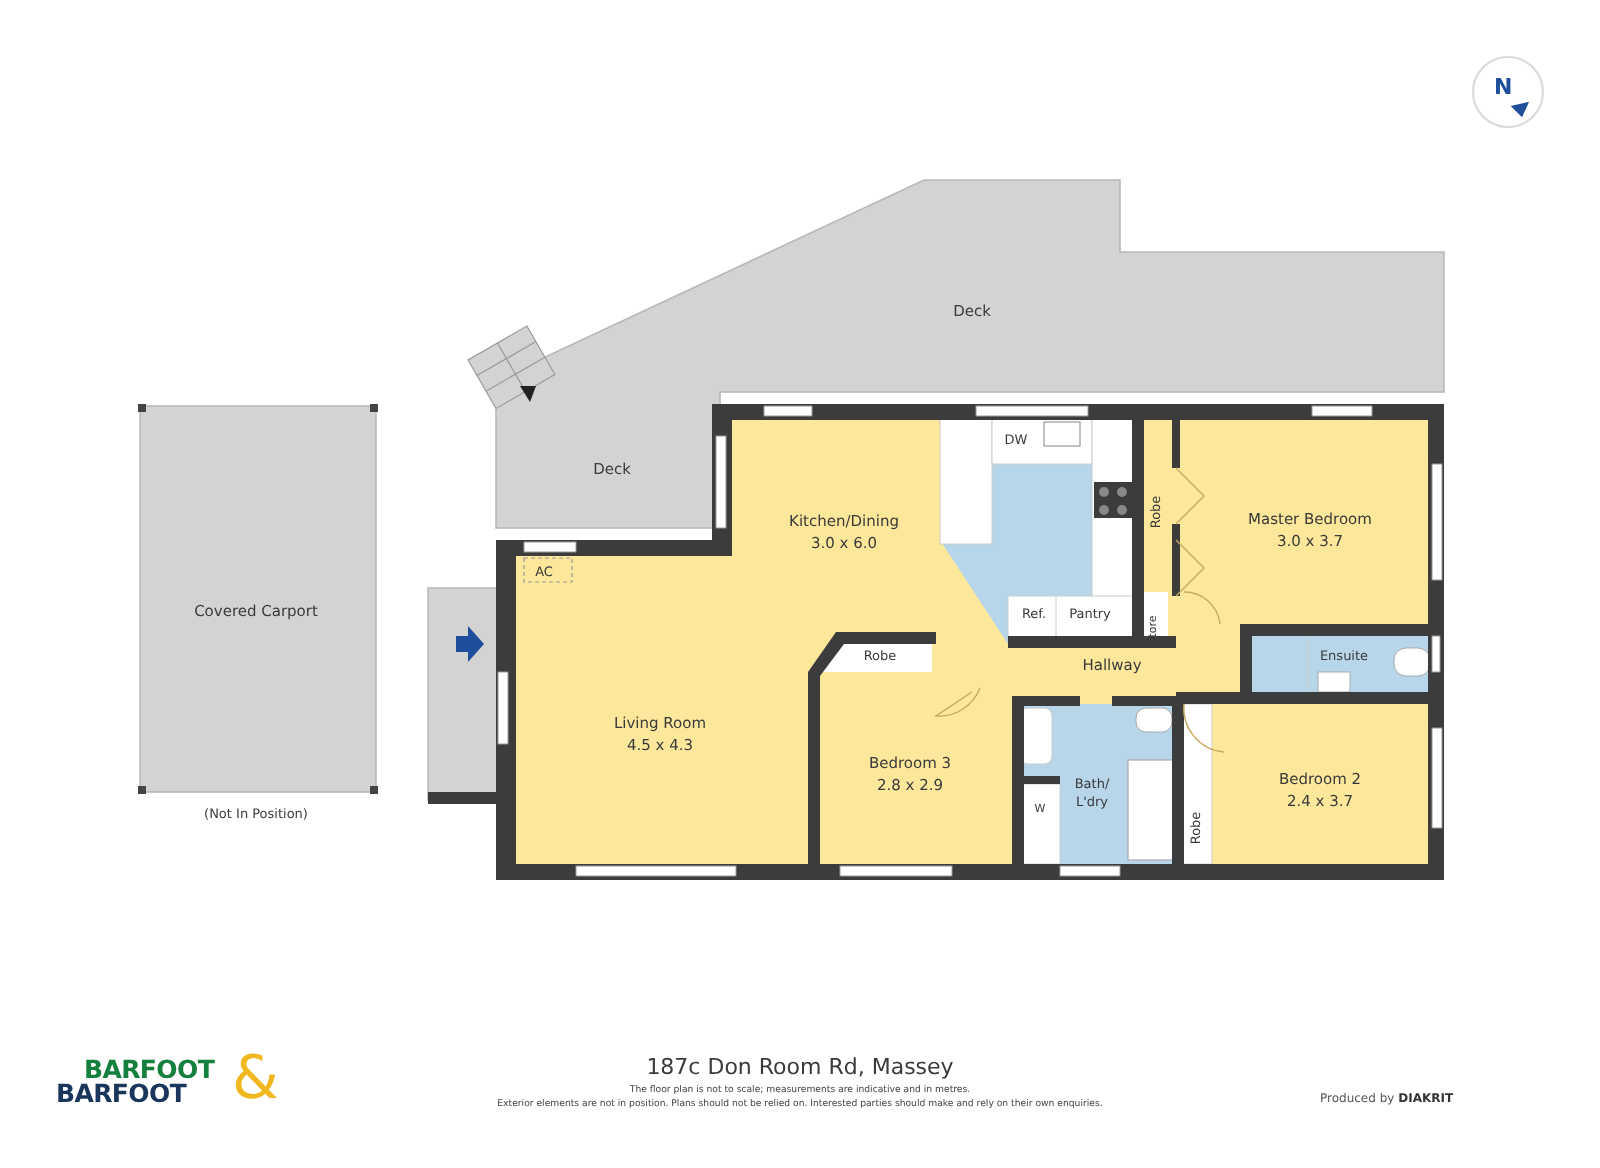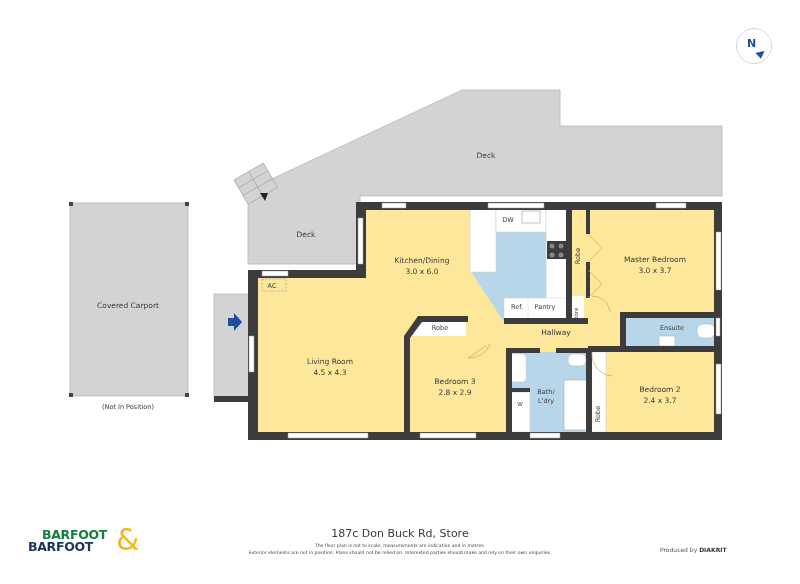--- a/index.html
+++ b/index.html
@@ -160,19 +160,19 @@
   <span class="n">N</span>
   <span class="arr"></span>
 </div>
 
 <div class="footer-logo">
   <span class="logo-line1">BARFOOT</span>
   <span class="logo-line2">BARFOOT</span>
   <span class="logo-amp">&amp;</span>
 </div>
 
-<div class="address">187c Don Buck Rd, Store</div>
+<div class="address">187c Don Room Rd, Massey</div>
 <div class="disclaimer1">The floor plan is not to scale; measurements are indicative and in metres.</div>
 <div class="disclaimer2">Exterior elements are not in position. Plans should not be relied on. Interested parties should make and rely on their own enquiries.</div>
 <div class="produced">
   <span>Produced by</span>
   <b>DIAKRIT</b>
 </div>
 
 </body></html>

